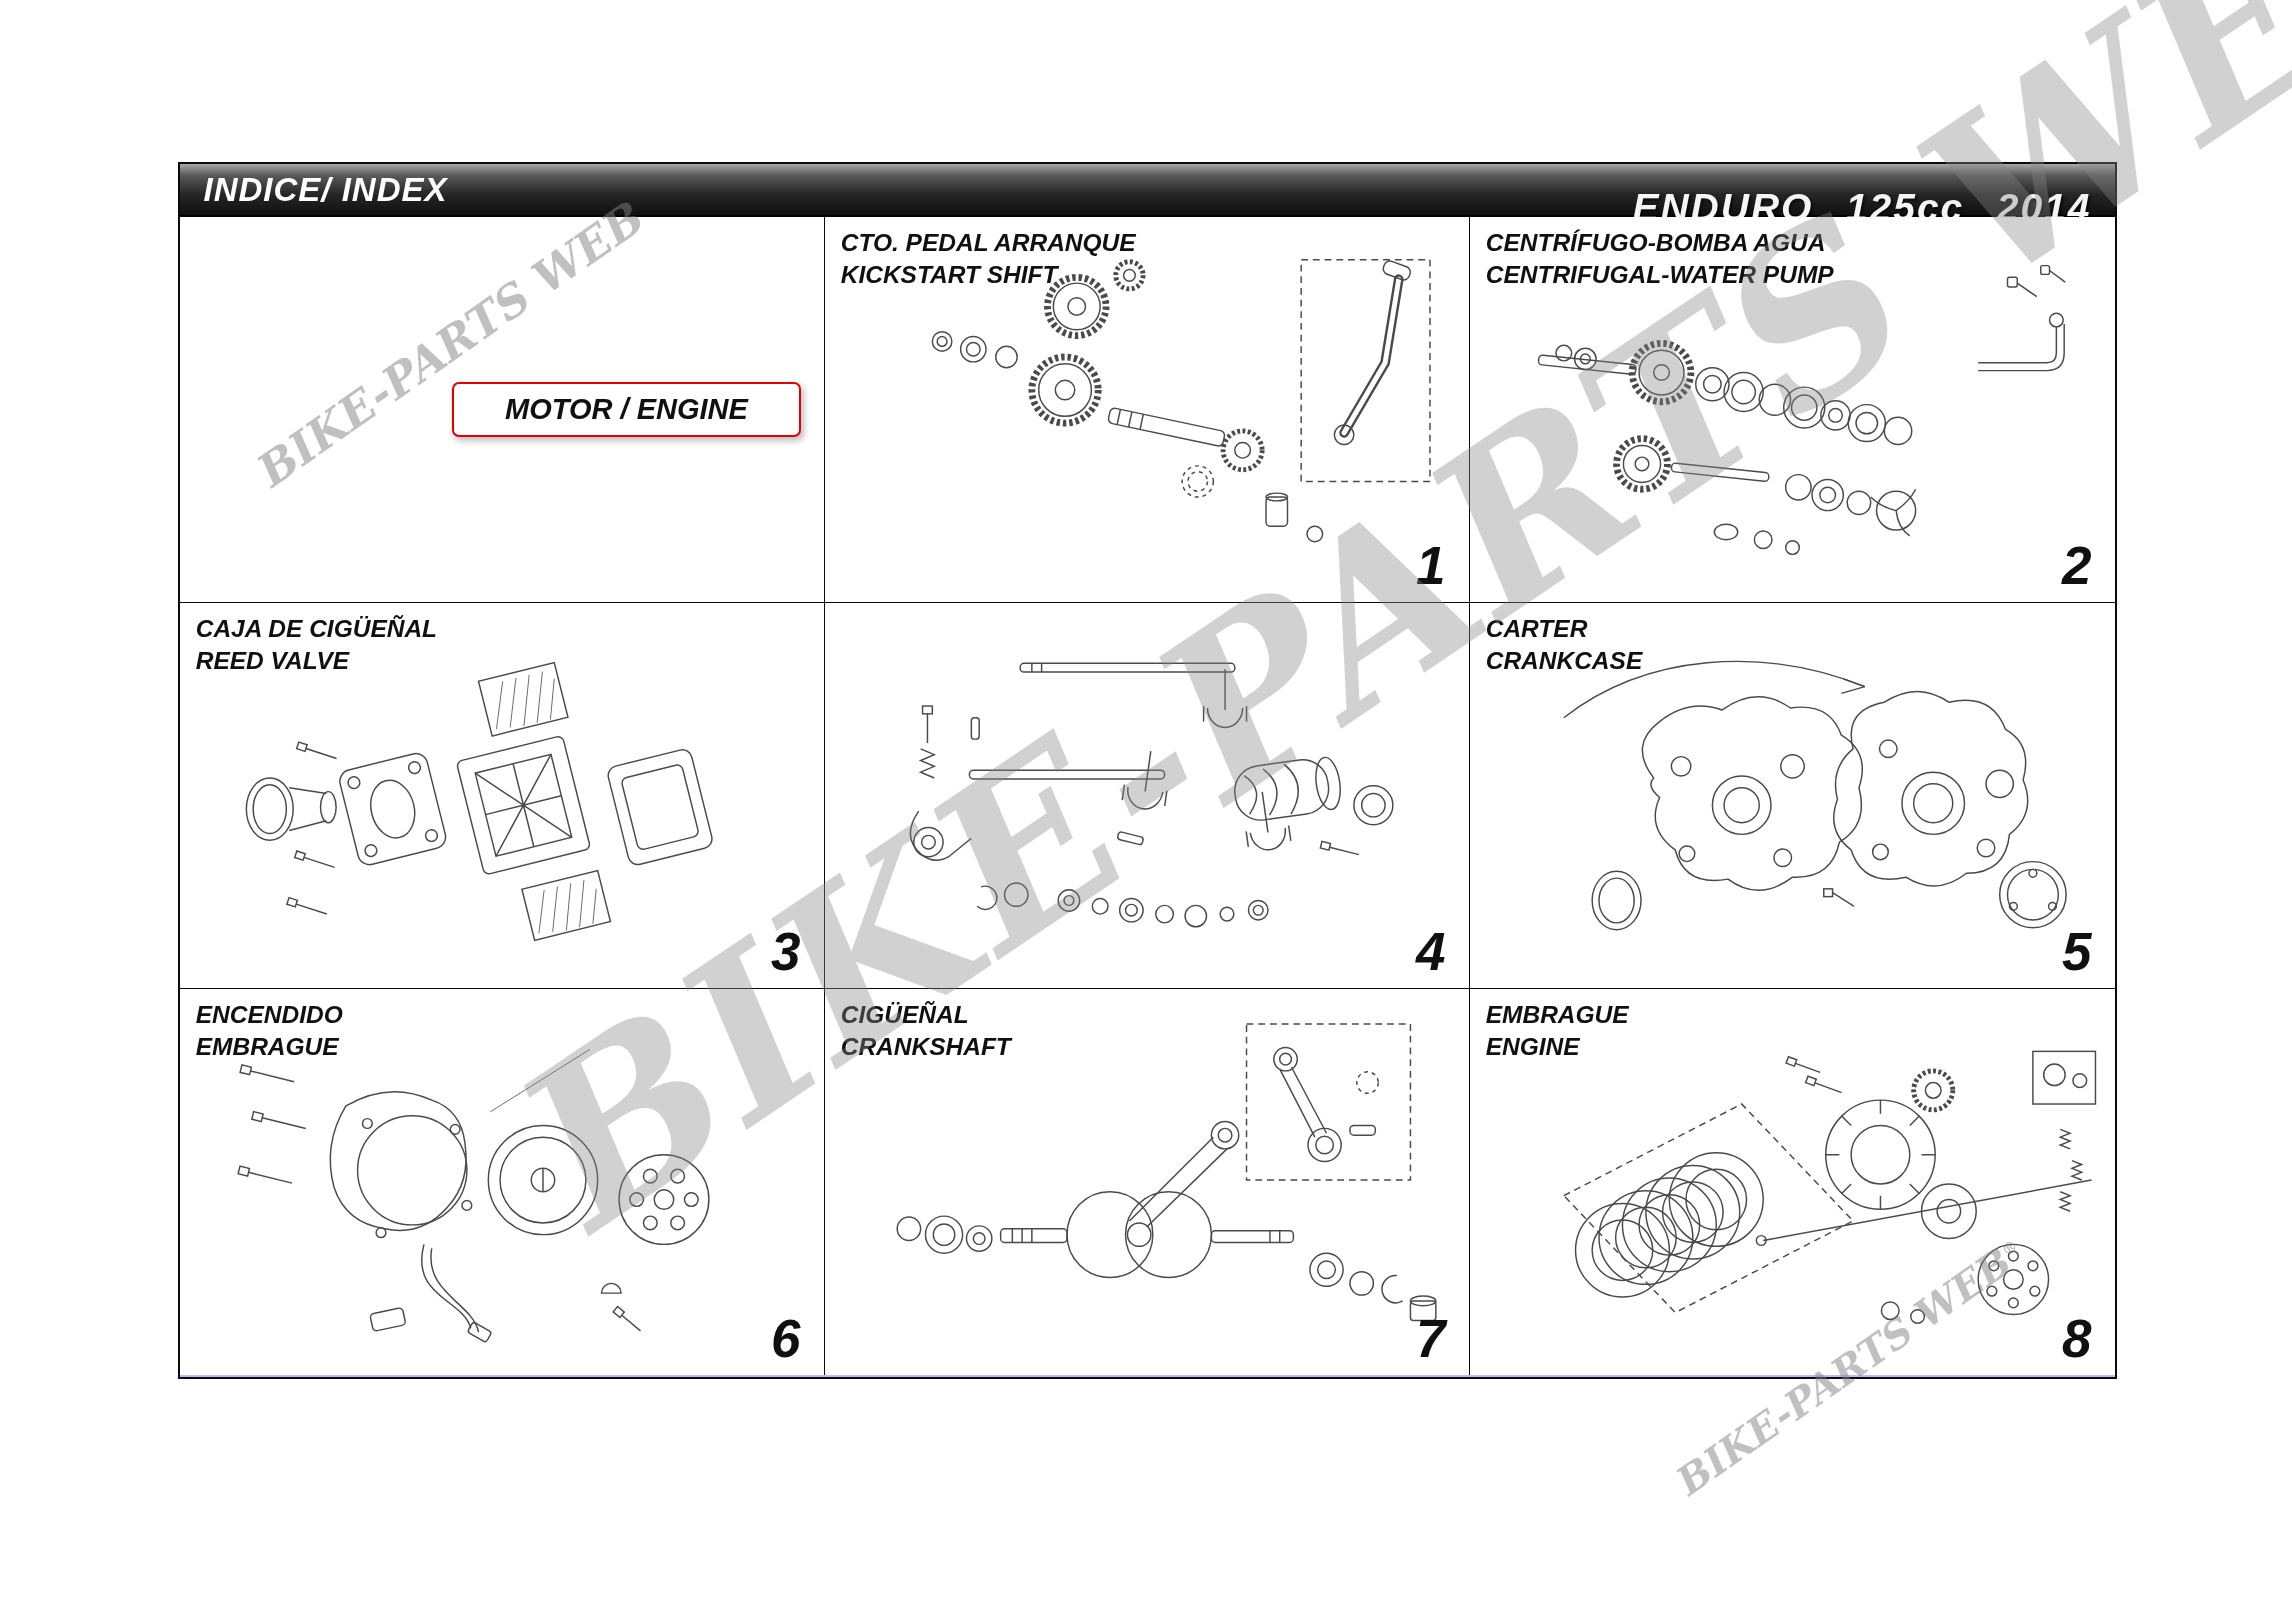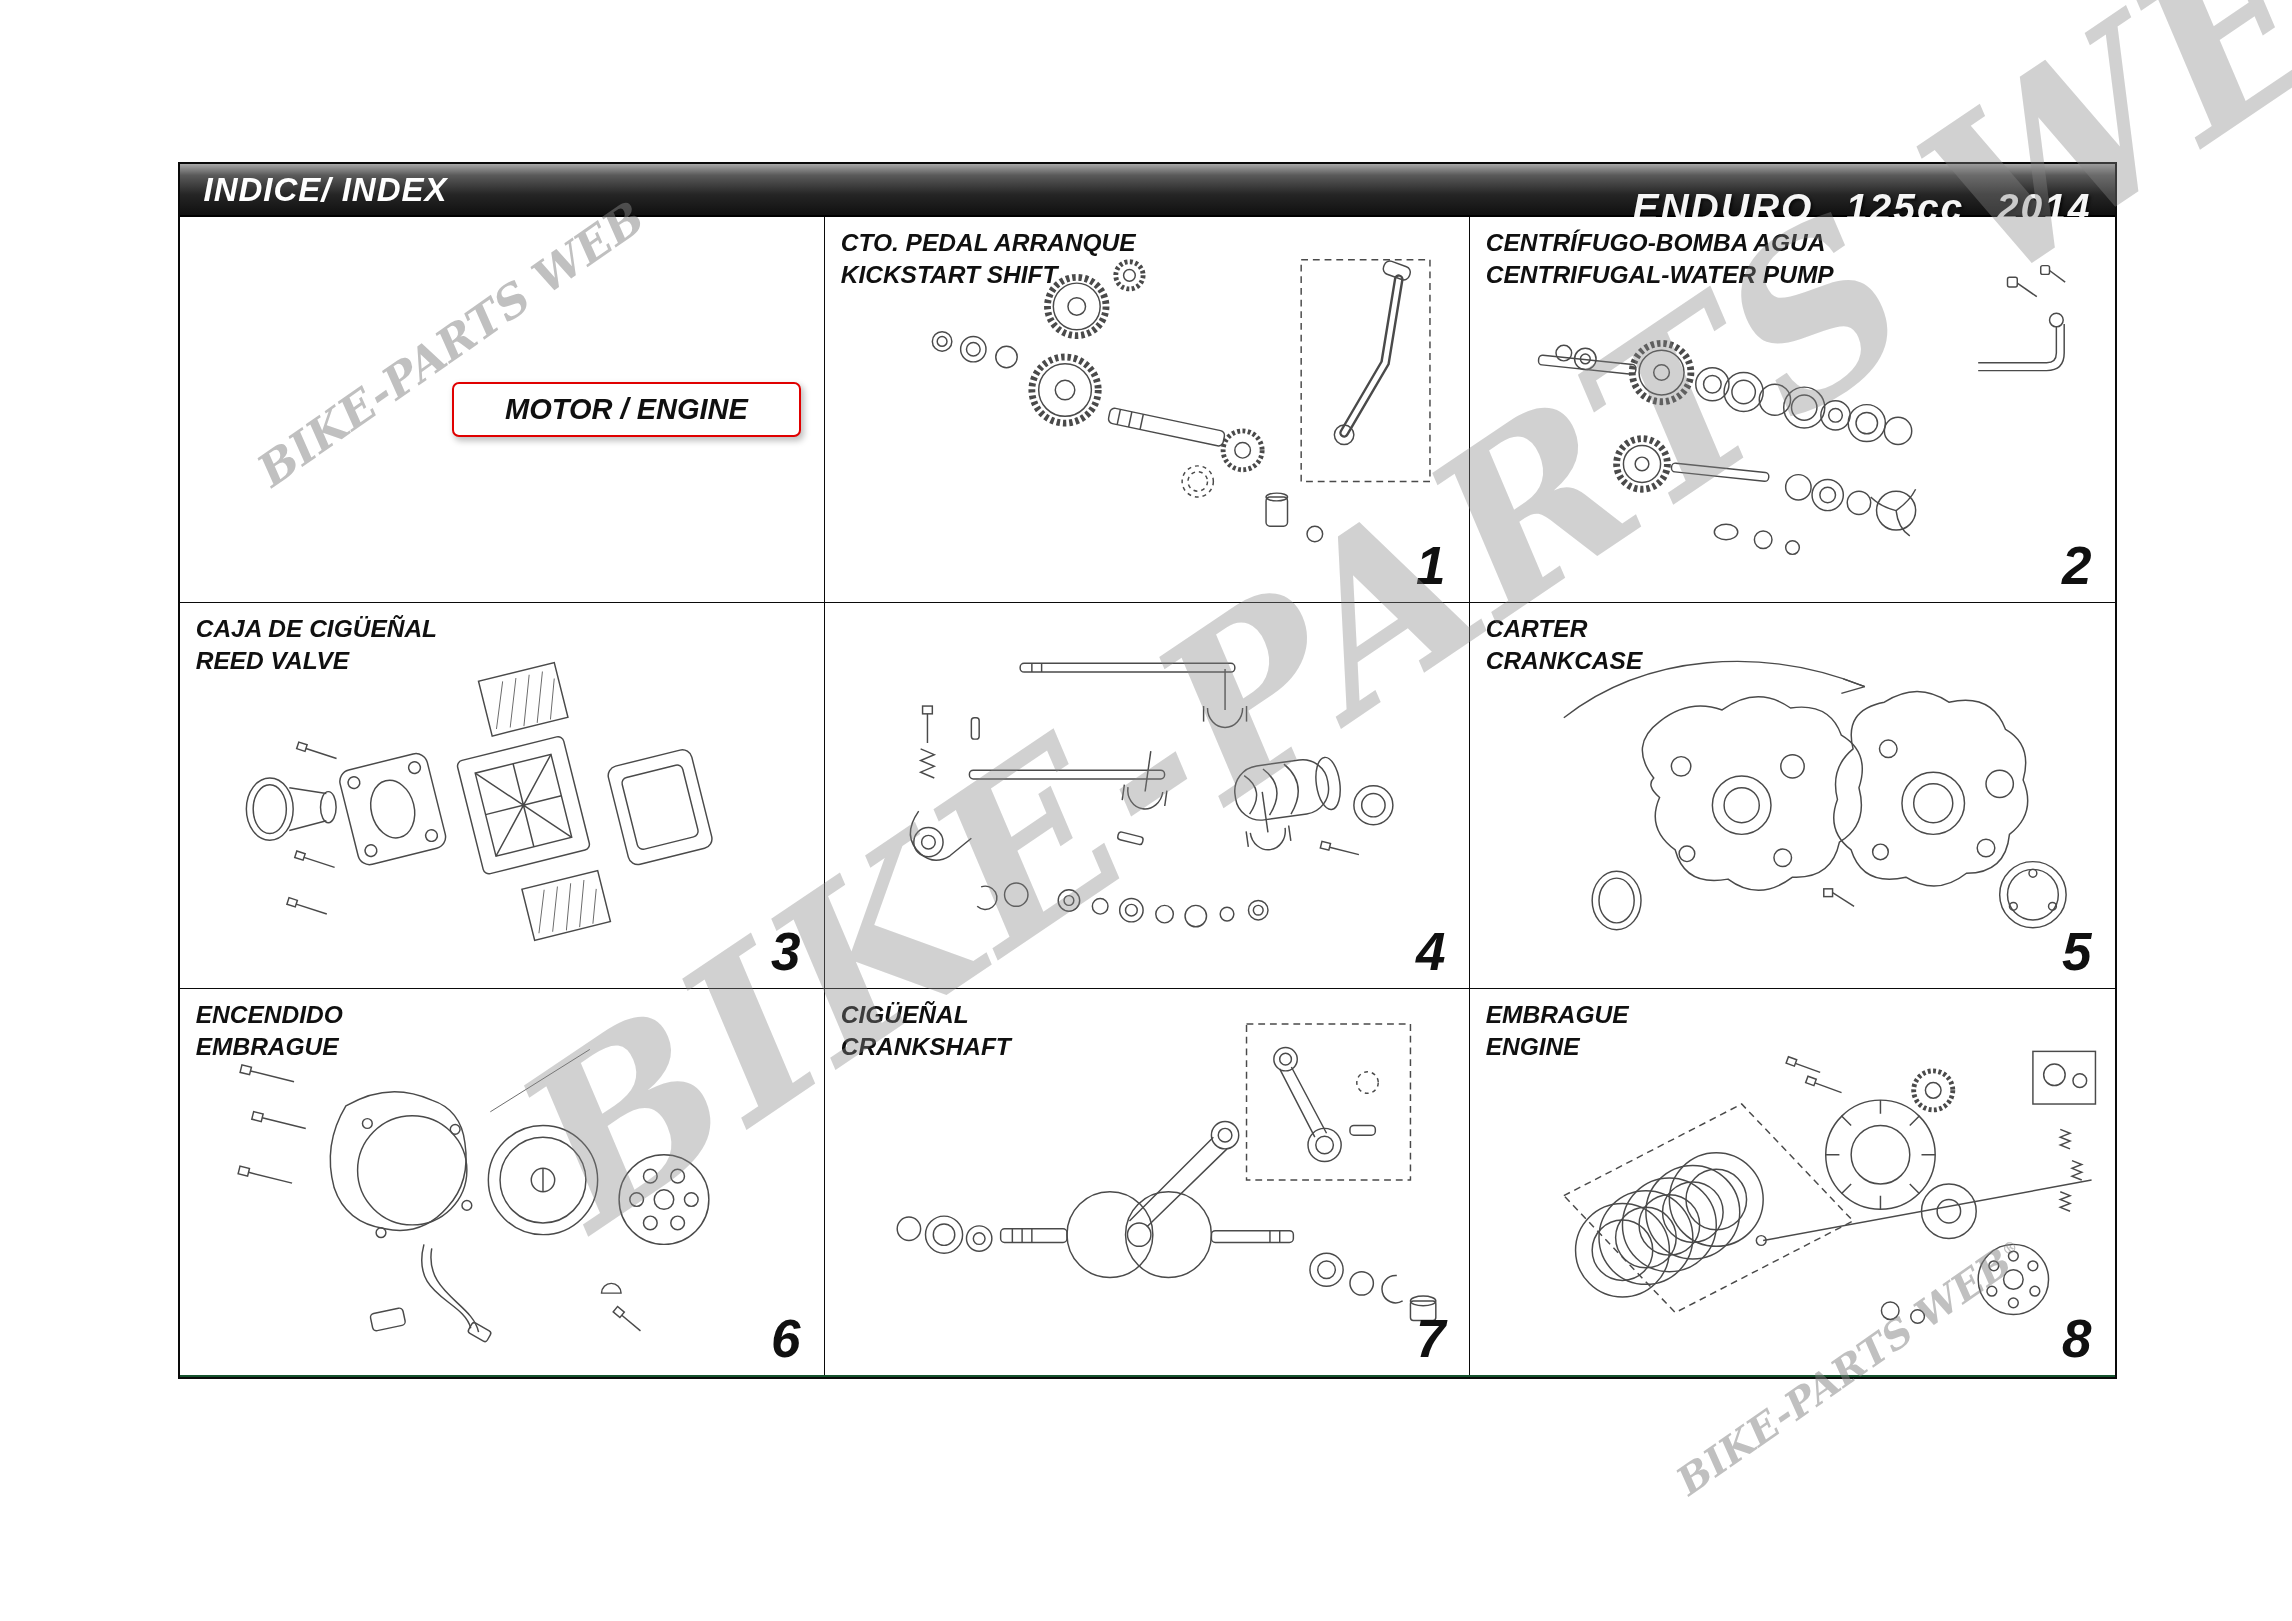--- a/index.html
+++ b/index.html
@@ -1,20 +1,20 @@
 <!DOCTYPE html>
 <html><head>
 <meta charset="utf-8">
 <style>
   html,body{margin:0;padding:0;background:#ffffff;}
   body{font-family:"Liberation Sans", sans-serif; width:2293px; height:1621px; position:relative; overflow:hidden;}
 
   .page{position:absolute; inset:0; background:#fff;}
 
-  .sheet{position:absolute; left:178px; top:162px; width:1939px; height:1217px; border:2px solid #0a0a0a; background:#14532d; box-sizing:border-box;}
+  .sheet{position:absolute; left:178px; top:162px; width:1939px; height:1217px; border:2px solid #0a0a0a; background:#c4b5fd; box-sizing:border-box;}
 
   
   .hdr{height:53px; box-sizing:border-box; background:linear-gradient(180deg,#a8a8a8 0%,#5a5a5a 22%,#252525 60%,#101010 100%); border-bottom:2px solid #000; display:flex; align-items:center; justify-content:space-between; padding:0 23.5px;}
   .hdr-left{color:#ffffff; font-weight:bold; font-style:italic; font-size:33px; letter-spacing:1px;}
   .hdr-right{color:#f5f5f5; font-weight:bold; font-style:italic; font-size:39px; letter-spacing:2px; word-spacing:19.6px; text-shadow:2px 2px 2.9px rgba(0,0,0,.65);margin-top:37px;}
 
   
   .grid{display:grid; grid-template-columns:repeat(3,1fr); grid-template-rows:repeat(3,1fr); height:calc(100% - 55px);}
   .cell{position:relative; border-right:1.5px solid #0a0a0a; border-bottom:1.5px solid #0a0a0a; overflow:hidden; background:#fff;}
   .cell:nth-child(3n){border-right:none;}

